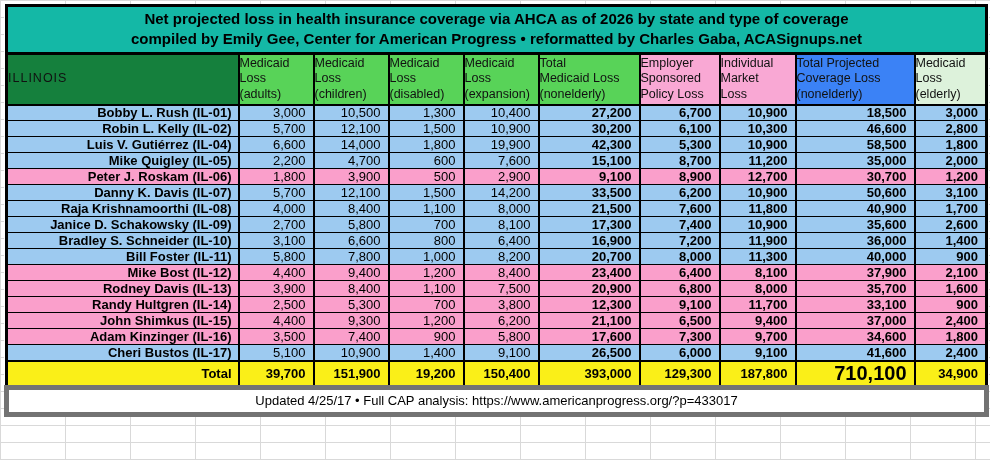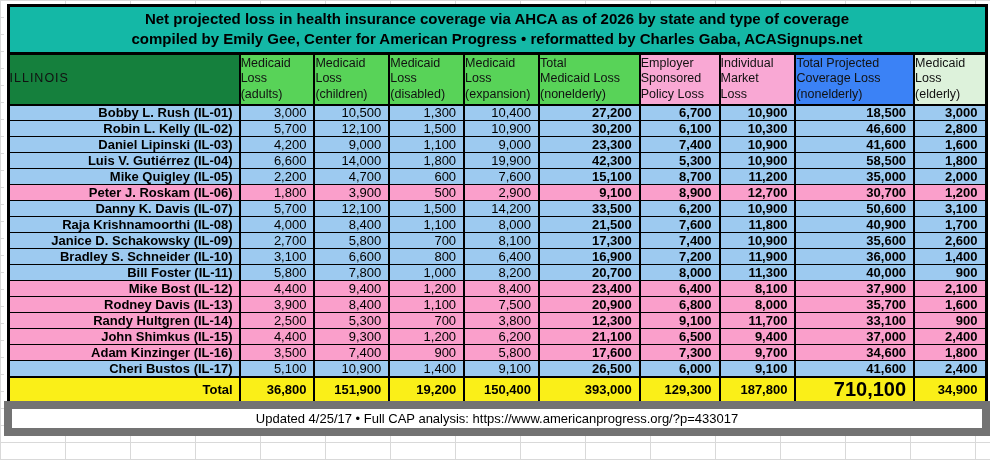--- a/index.html
+++ b/index.html
@@ -80,21 +80,21 @@
     font-size: 13px;
     text-align: right;
     padding: 0 7px 0 0;
     vertical-align: middle;
     white-space: nowrap;
   }
   .total-row .total-label { padding-right: 6px; }
   .total-row .grand { font-size: 20px; }
   
   .footer-cell {
-    border: 8px solid #737373;
+    border: 5px solid #737373;
     background: #fff;
     height: 27px;
     text-align: center;
     vertical-align: middle;
     font-size: 13px;
     padding: 2px 0;
   }
 </style>
 </head>
 <body>
@@ -170,32 +170,20 @@
           <td class="num col-1">12,100</td>
           <td class="num col-2">1,500</td>
           <td class="num col-3">10,900</td>
           <td class="num col-4">30,200</td>
           <td class="num col-5">6,100</td>
           <td class="num col-6">10,300</td>
           <td class="num col-7">46,600</td>
           <td class="num col-8">2,800</td>
         </tr>
         <tr class="data-row row-blue">
-          <td class="name-cell">Daniel Lipinski (IL-03)</td>
-          <td class="num col-0">4,200</td>
-          <td class="num col-1">9,000</td>
-          <td class="num col-2">1,100</td>
-          <td class="num col-3">9,000</td>
-          <td class="num col-4">23,300</td>
-          <td class="num col-5">7,400</td>
-          <td class="num col-6">10,900</td>
-          <td class="num col-7">41,600</td>
-          <td class="num col-8">1,600</td>
-        </tr>
-        <tr class="data-row row-blue">
           <td class="name-cell">Luis V. Gutiérrez (IL-04)</td>
           <td class="num col-0">6,600</td>
           <td class="num col-1">14,000</td>
           <td class="num col-2">1,800</td>
           <td class="num col-3">19,900</td>
           <td class="num col-4">42,300</td>
           <td class="num col-5">5,300</td>
           <td class="num col-6">10,900</td>
           <td class="num col-7">58,500</td>
           <td class="num col-8">1,800</td>
@@ -353,21 +341,21 @@
           <td class="num col-4">26,500</td>
           <td class="num col-5">6,000</td>
           <td class="num col-6">9,100</td>
           <td class="num col-7">41,600</td>
           <td class="num col-8">2,400</td>
         </tr>
       </tbody>
     <tfoot>
       <tr class="total-row">
         <td class="total-label">Total</td>
-        <td>36,800</td>
+        <td>39,700</td>
         <td>151,900</td>
         <td>19,200</td>
         <td>150,400</td>
         <td>393,000</td>
         <td>129,300</td>
         <td>187,800</td>
         <td class="grand">710,100</td>
         <td>34,900</td>
       </tr>
       <tr>

